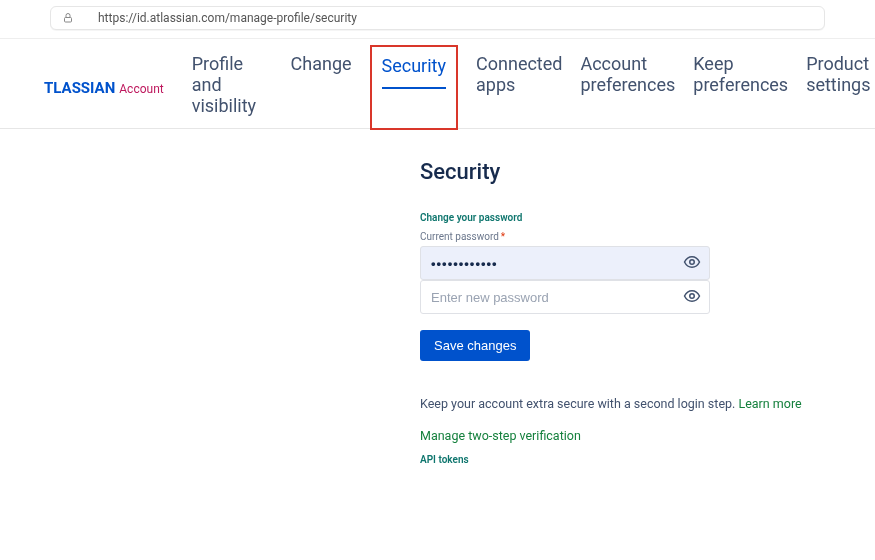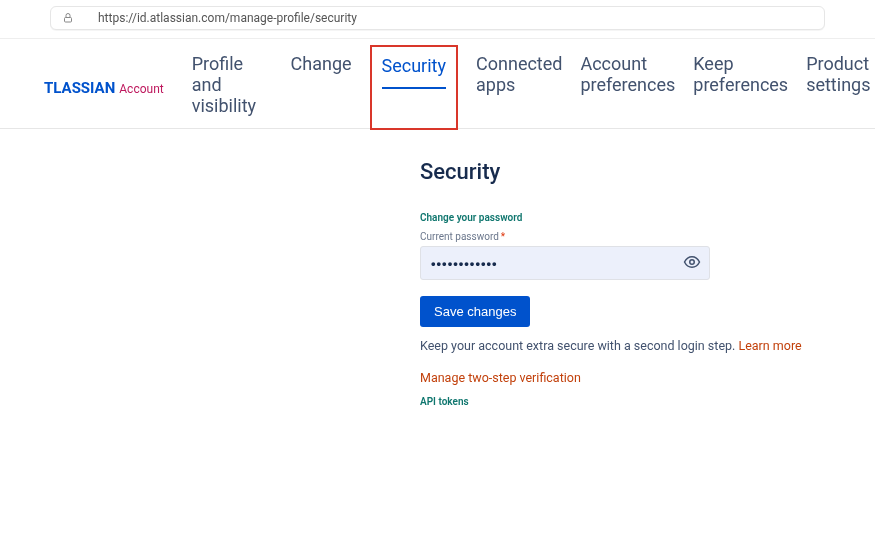--- a/index.html
+++ b/index.html
@@ -135,31 +135,32 @@
   .eye-btn {
     position: absolute;
     right: 6px; top: 50%; transform: translateY(-50%);
     width: 24px; height: 24px;
     display: flex; align-items: center; justify-content: center;
     border: none; background: none; cursor: pointer;
     color: #42526E;
   }
   .btn-primary {
     margin-top: 16px;
+    margin-bottom: 24px;
     background: #0052CC;
     color: #fff;
     border: none;
     border-radius: 3px;
     font-size: 13px;
     font-weight: 500;
     padding: 8px 14px;
     cursor: pointer;
   }
   .link {
-    color: #c2410c;
+    color: #15803d;
     font-size: 12.5px;
     text-decoration: none;
     cursor: pointer;
   }
   .link-row {
     margin-top: 12px;
   }
   .section { margin-bottom: 10px; }
   .section + .section { margin-top: 6px; }
 </style>
@@ -209,20 +210,31 @@
       <button class="eye-btn">
         <span>
           <svg width="18" height="18" viewBox="0 0 24 24" fill="none" stroke="currentColor" stroke-width="2">
               <circle cx="12" cy="12" r="3"></circle>
               <path d="M2 12s3.5-7 10-7 10 7 10 7-3.5 7-10 7S2 12 2 12z"></path>
             </svg>
         </span>
       </button>
     </div>
 
+    <div class="input-wrap">
+      <input class="input" type="text" placeholder="Enter new password" style="">
+      <button class="eye-btn">
+        <span>
+          <svg width="18" height="18" viewBox="0 0 24 24" fill="none" stroke="currentColor" stroke-width="2">
+              <circle cx="12" cy="12" r="3"></circle>
+              <path d="M2 12s3.5-7 10-7 10 7 10 7-3.5 7-10 7S2 12 2 12z"></path>
+            </svg>
+        </span>
+      </button>
+    </div>
 
     <button class="btn-primary">Save changes</button>
   </div>
 
   <div class="section">
     <div class="section-body">
       <span>Keep your account extra secure with a second login step. </span><a class="link">Learn more</a>
     </div>
     <div class="link-row">
       <a class="link">Manage two-step verification</a>

